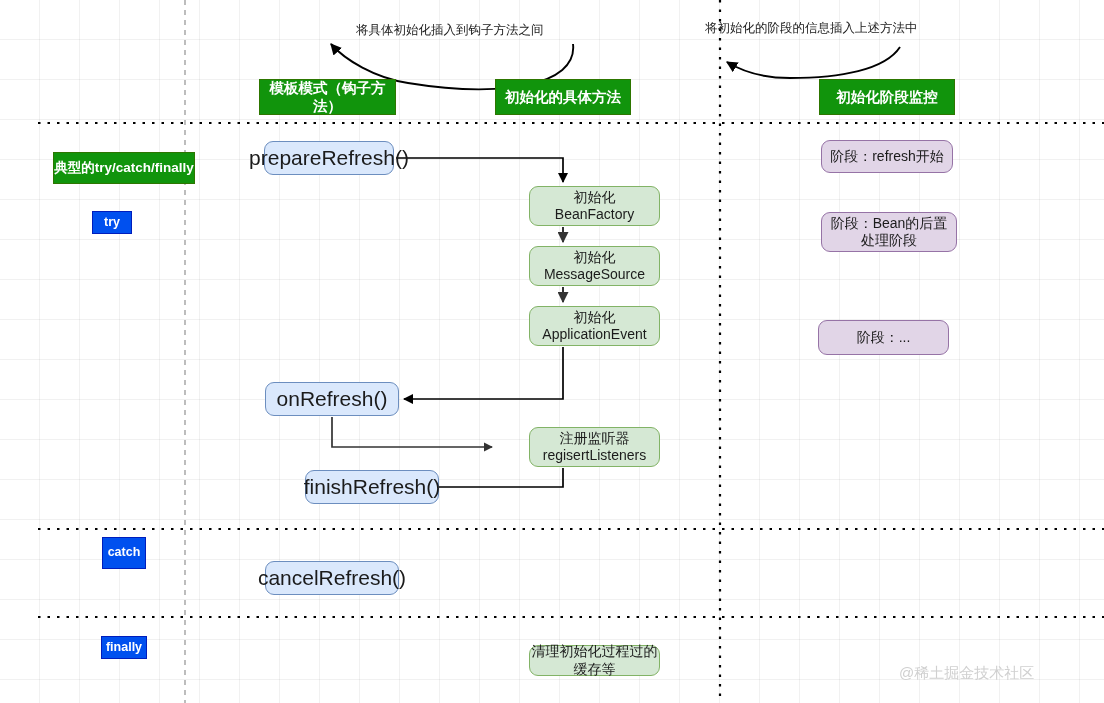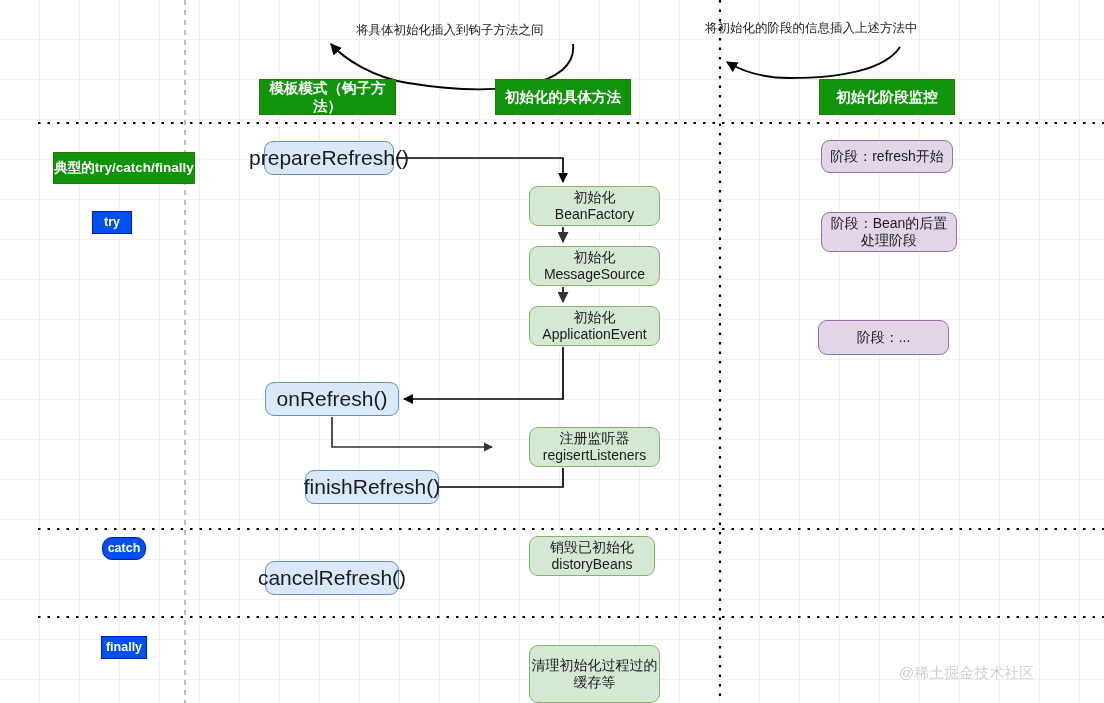--- a/index.html
+++ b/index.html
@@ -95,39 +95,37 @@
 
   <div class="anno" style="left:356px;top:22px;">将具体初始化插入到钩子方法之间</div>
   <div class="anno" style="left:705px;top:20px;">将初始化的阶段的信息插入上述方法中</div>
 
   <div class="node n-green-hdr" style="left:259px;top:79px;width:137px;height:36px;">模板模式（钩子方法）</div>
   <div class="node n-green-hdr" style="left:495px;top:79px;width:136px;height:36px;">初始化的具体方法</div>
   <div class="node n-green-hdr" style="left:53px;top:152px;width:142px;height:32px;font-size:13.5px;">典型的try/catch/finally</div>
 
   <div class="node n-green-hdr" style="left:819px;top:79px;width:136px;height:36px;">初始化阶段监控</div>
   <div class="node n-blue-tag" style="left:92px;top:211px;width:40px;height:23px;">try</div>
-  <div class="node n-blue-tag" style="left:102px;top:537px;width:44px;height:23px;border-radius:10px;">catch</div>
+  <div class="node n-blue-tag" style="left:102px;top:537px;width:44px;height:32px;">catch</div>
   <div class="node n-blue-tag" style="left:101px;top:636px;width:46px;height:23px;">finally</div>
 
   <div class="node n-blue" style="left:264px;top:141px;width:130px;height:34px;">prepareRefresh()</div>
   <div class="node n-blue" style="left:265px;top:382px;width:134px;height:34px;">onRefresh()</div>
   <div class="node n-blue" style="left:265px;top:470px;width:134px;height:34px;margin-left:40px;">finishRefresh()</div>
   <div class="node n-blue" style="left:265px;top:561px;width:134px;height:34px;">cancelRefresh()</div>
 
   <div class="node n-green" style="left:497px;top:186px;width:131px;height:40px;">初始化
 BeanFactory</div>
   <div class="node n-green" style="left:497px;top:246px;width:131px;height:40px;">初始化
 MessageSource</div>
   <div class="node n-green" style="left:497px;top:306px;width:131px;height:40px;">初始化
 ApplicationEvent</div>
   <div class="node n-green" style="left:497px;top:427px;width:131px;height:40px;">注册监听器
 regisertListeners</div>
-  <div class="node n-green" style="left:497px;top:536px;width:126px;height:40px;">销毁已初始化
-distoryBeans</div>
-  <div class="node n-green" style="left:497px;top:645px;width:131px;height:58px;">清理初始化过程过的
+  <div class="node n-green" style="left:497px;top:645px;width:131px;height:31px;">清理初始化过程过的
 缓存等</div>
 
   <div class="node n-purple" style="left:821px;top:140px;width:132px;height:33px;">阶段：refresh开始</div>
   <div class="node n-purple" style="left:821px;top:212px;width:136px;height:40px;">阶段：Bean的后置
 处理阶段</div>
   <div class="node n-purple" style="left:818px;top:320px;width:131px;height:35px;">阶段：...</div>
 
   <div class="watermark" style="left:899px;top:664px;">@稀土掘金技术社区</div>
 
 </div>

